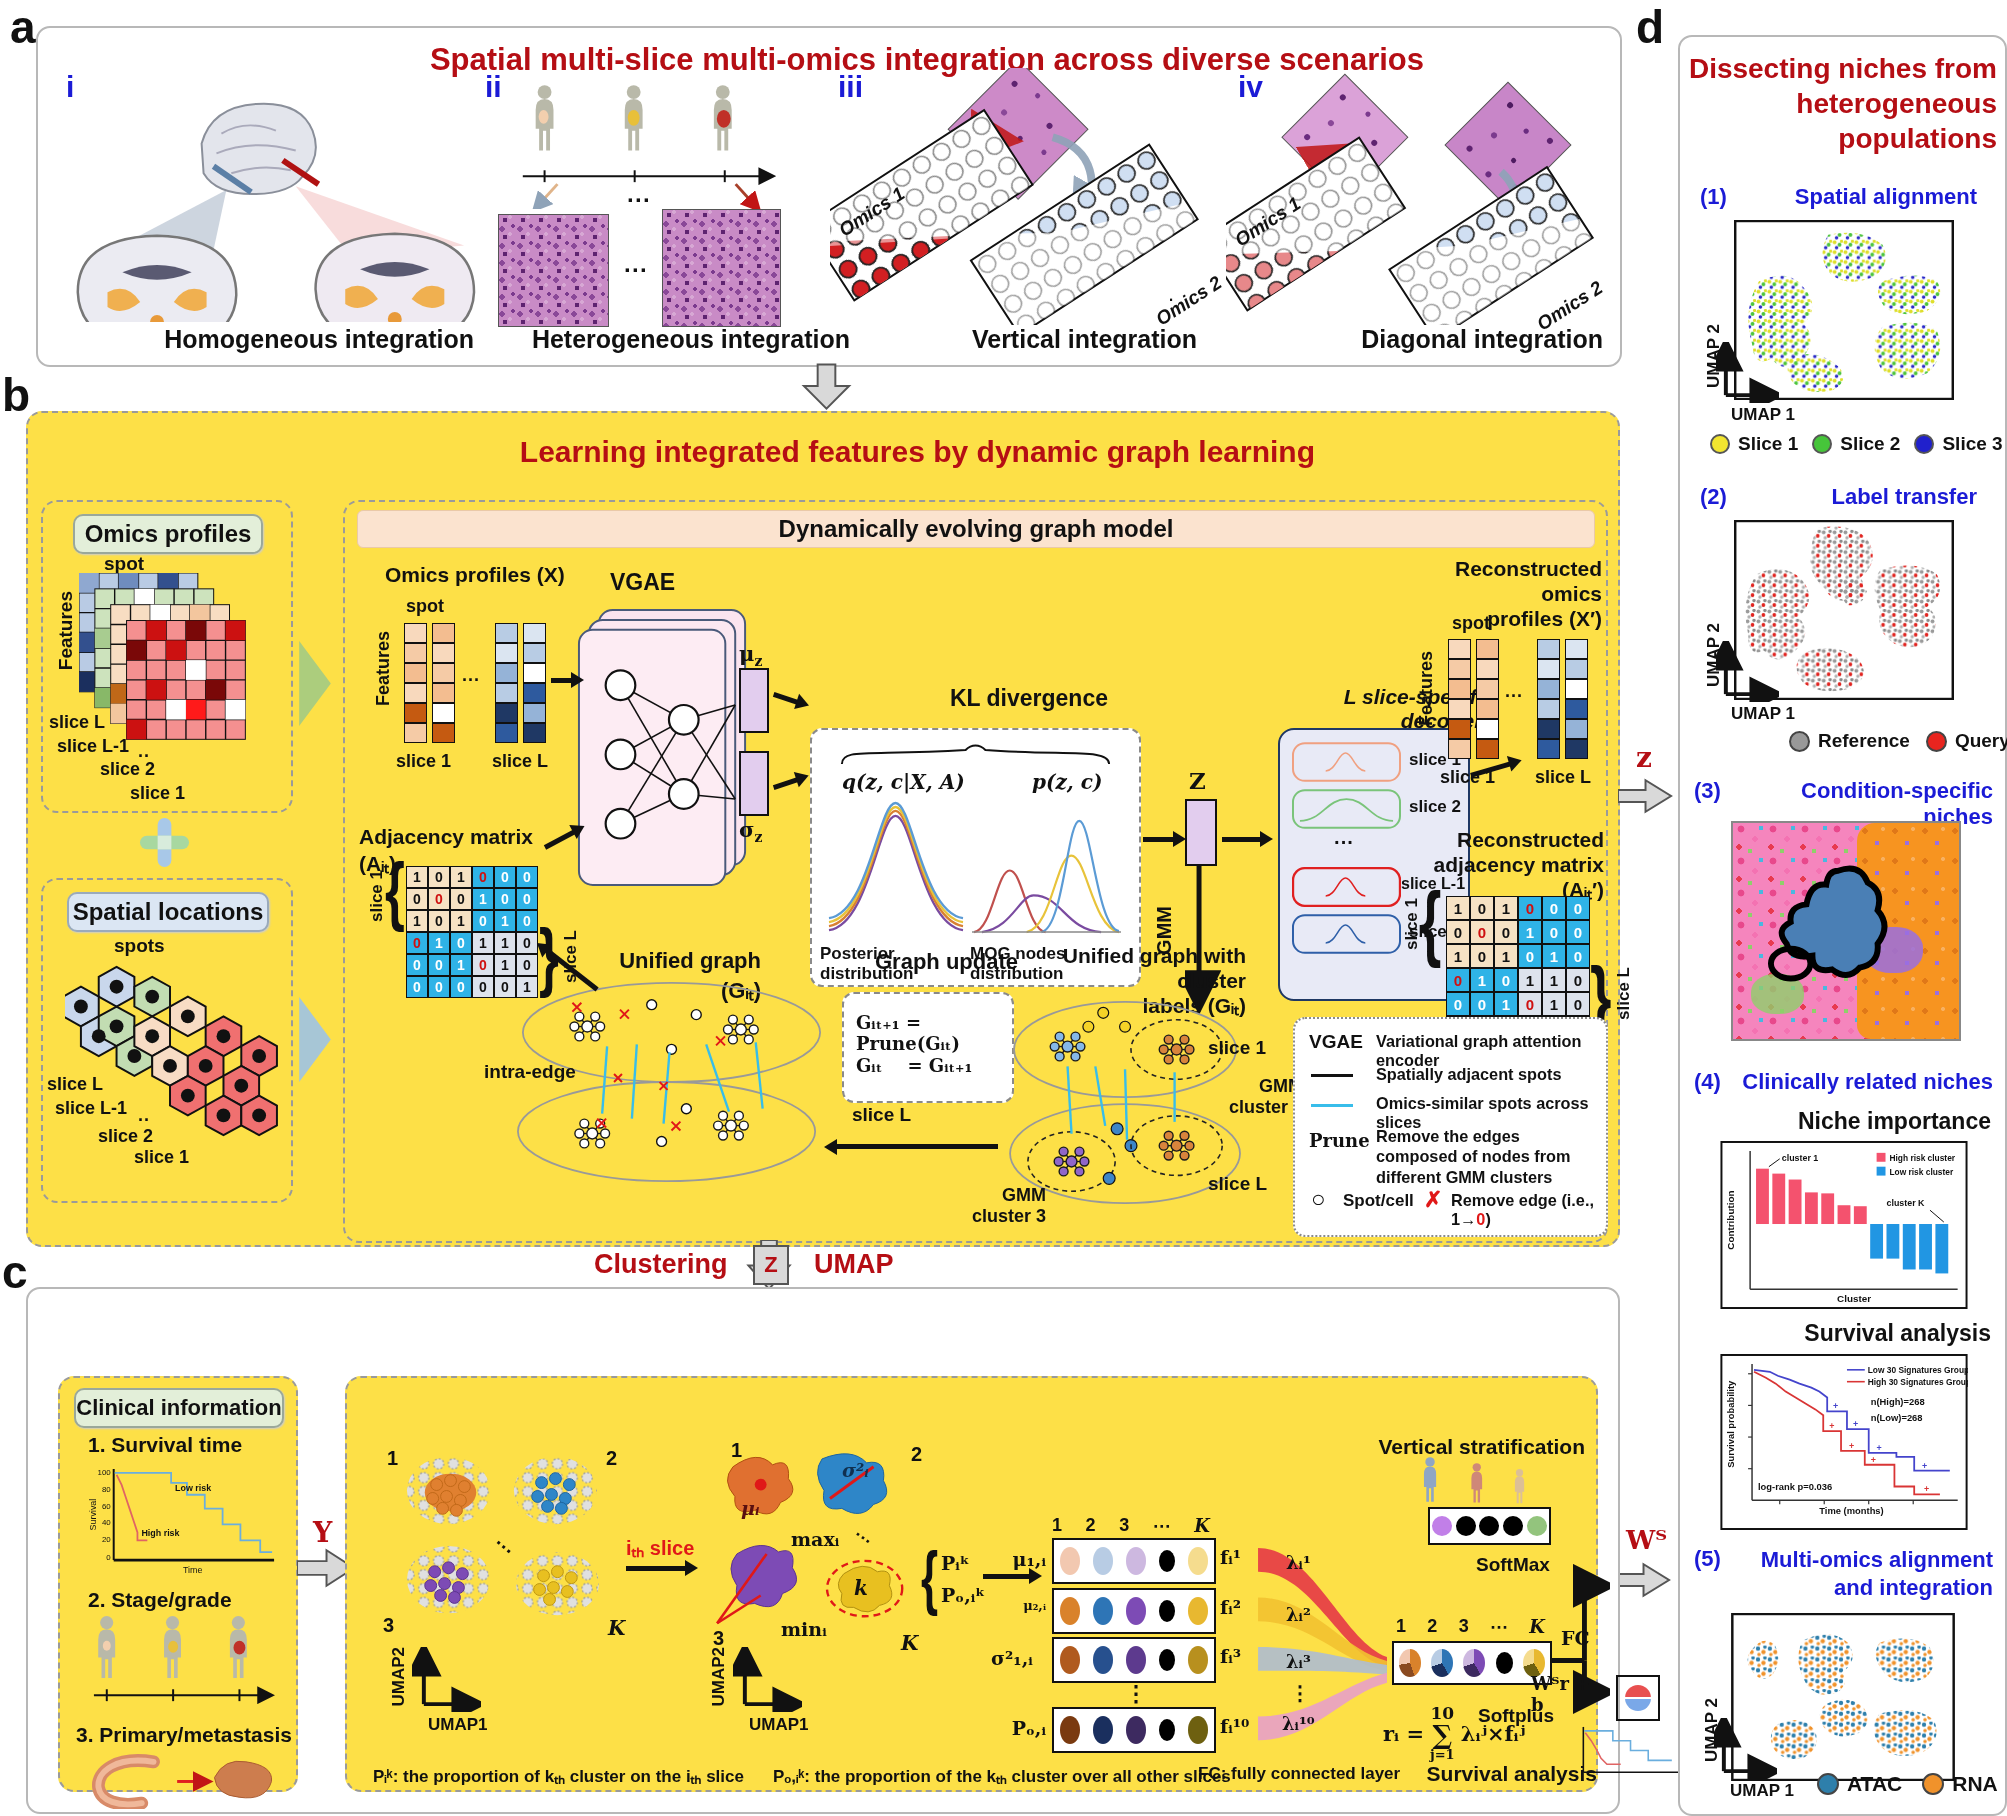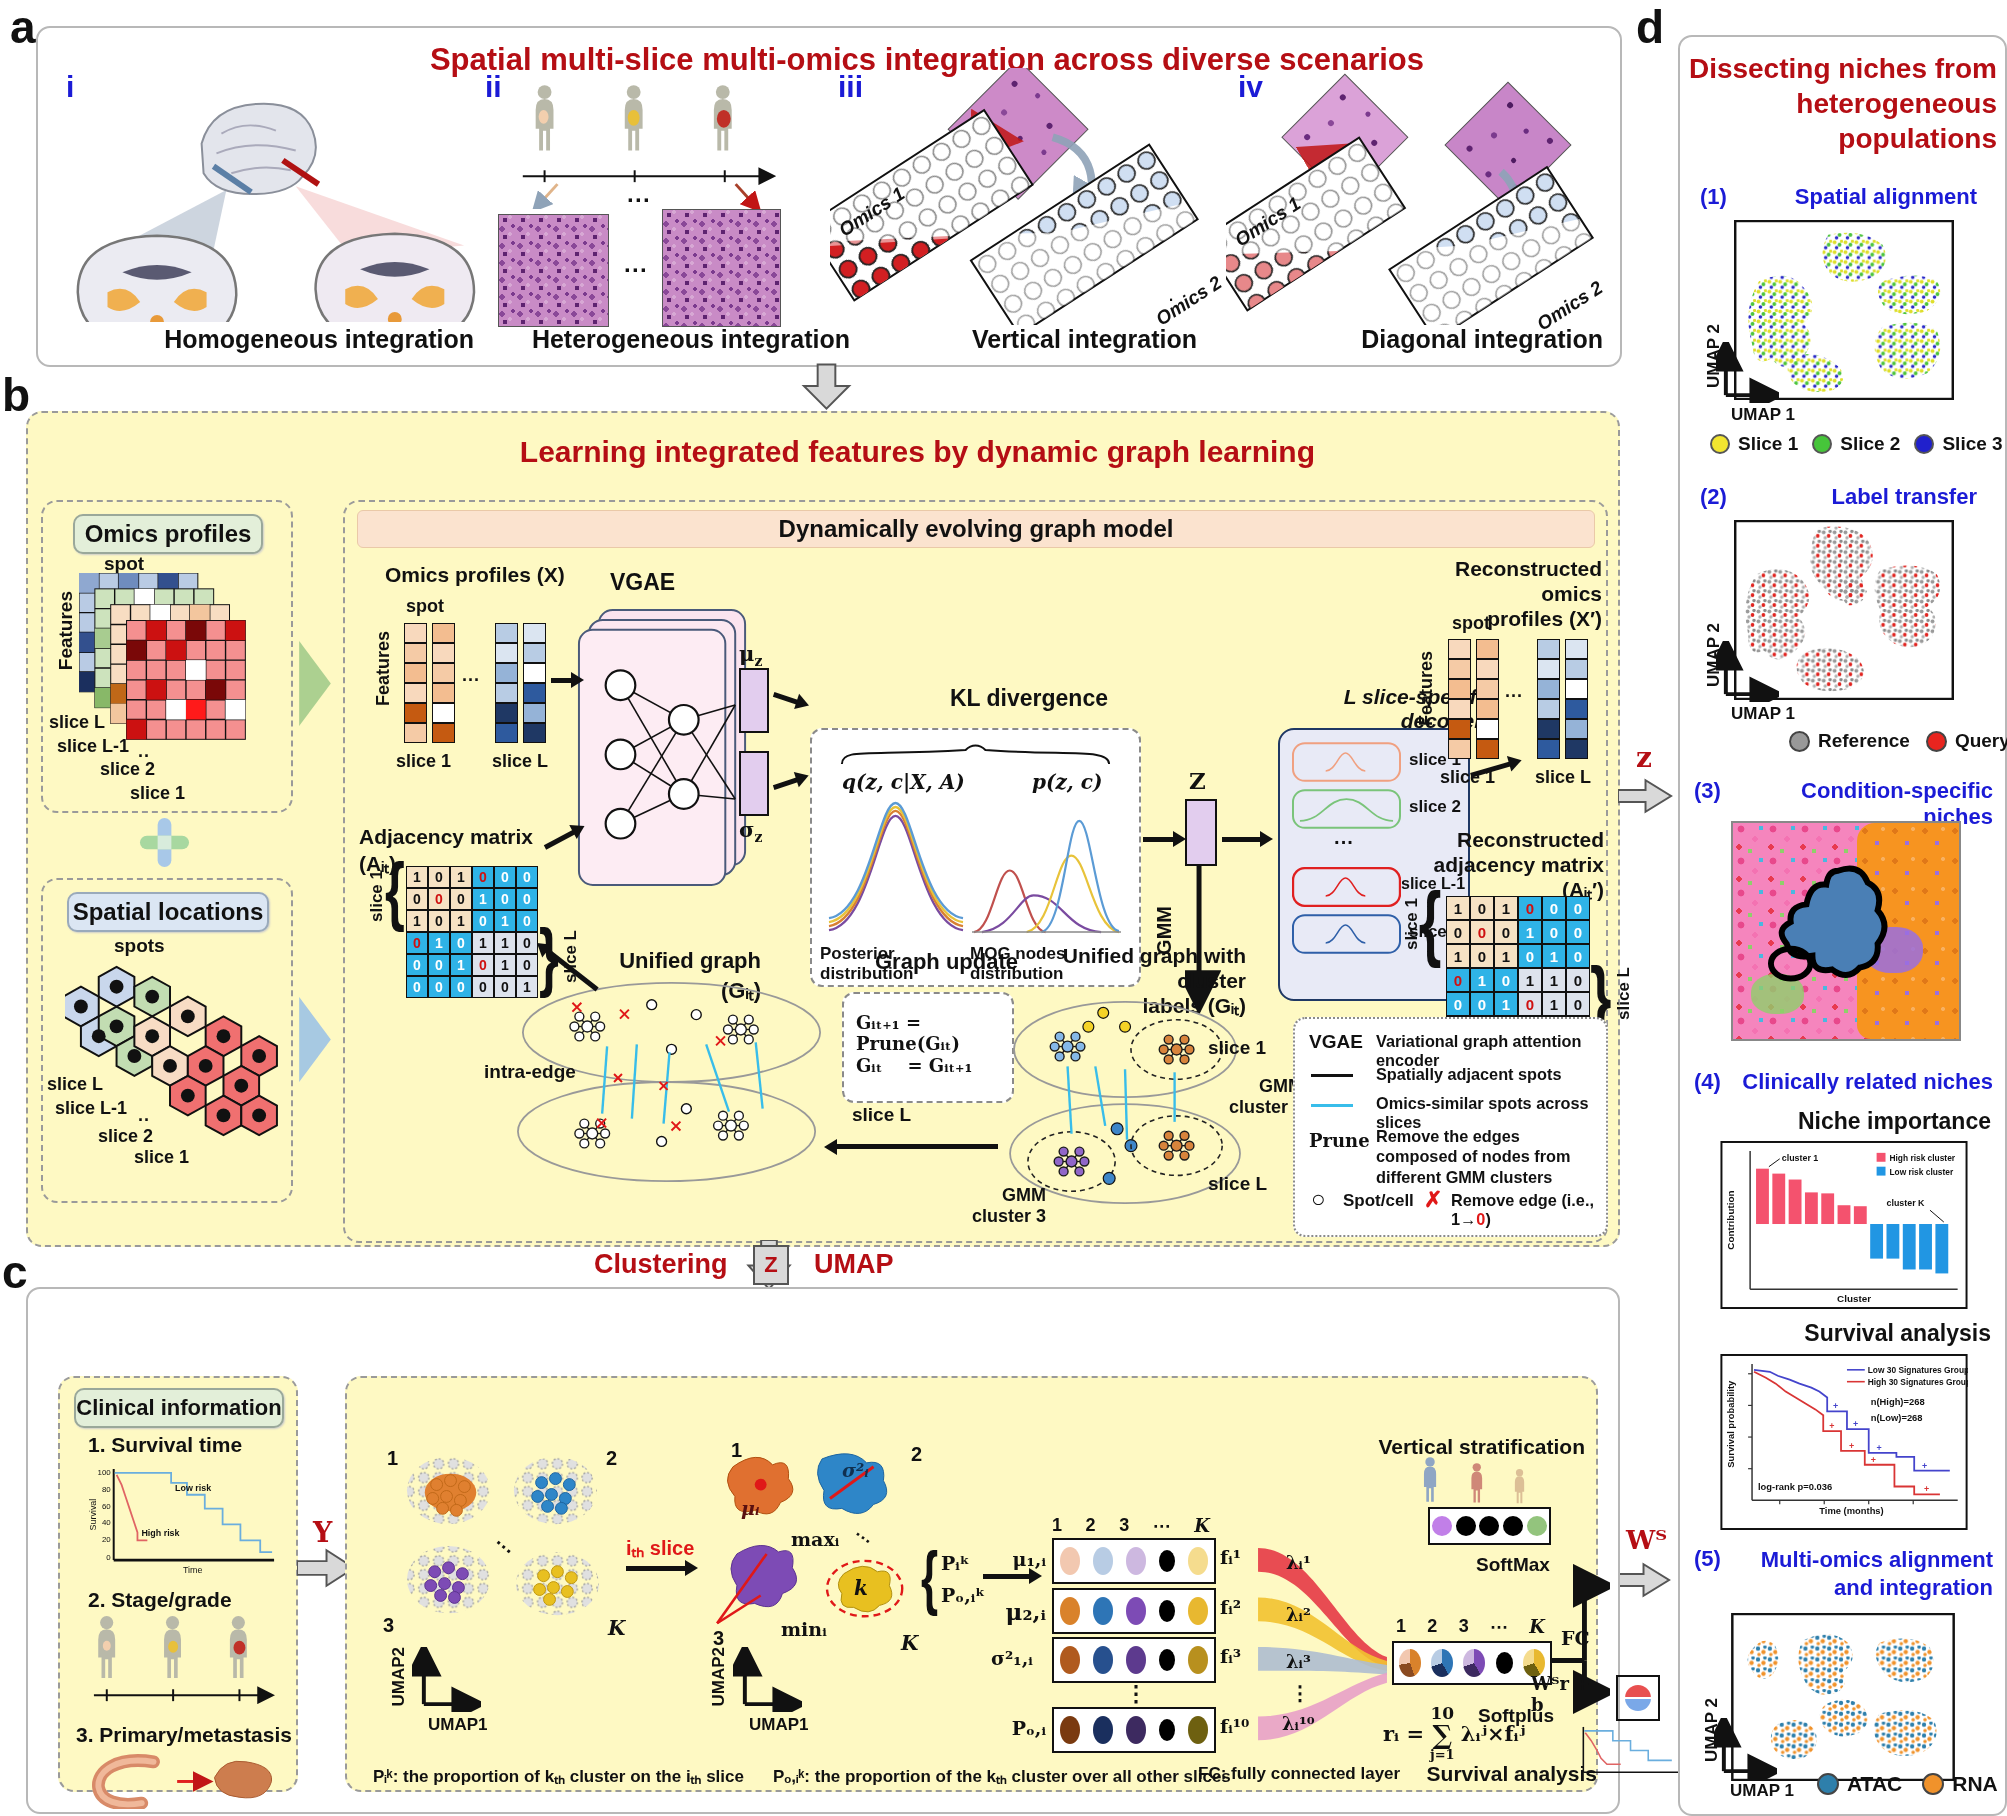--- a/index.html
+++ b/index.html
@@ -1,20 +1,20 @@
 <!DOCTYPE html>
 <html><head>
 <meta charset="utf-8">
 <style>
   html,body{margin:0;padding:0;background:#fff}
   body{font-family:"Liberation Sans",sans-serif;color:#111}
   .page{position:relative;width:2008px;height:1817px;background:#fff;overflow:hidden}
   .s{position:absolute}
   .panel{border:2px solid #b8b8b8;border-radius:14px;background:#fff}
-  .dashed{border:2.5px dashed #9a9a9a;border-radius:16px;background:#fef9c3}
+  .dashed{border:2.5px dashed #9a9a9a;border-radius:16px;background:#fde047}
   .dotted-box{border:2px dotted #8a8a8a;border-radius:12px;background:#fff}
   .plabel{font-size:46px;font-weight:bold}
   .t-red{color:#b50e14;font-weight:bold}
   .t-blue{color:#1b1bd6;font-weight:bold}
   .ctr{text-align:right}
   .hdr-pill{background:#e3efd9;border:2px solid #9aa89a;border-radius:10px;text-align:center;font-weight:bold;font-size:24px;line-height:36px;box-shadow:1px 1px 2px #ccc}
   .hdr-pill.bluep{background:#dbe6f3;border-color:#9aaabb}
   .obar{background:#fbe3cf;border:1px solid #eac9a8;border-radius:6px;text-align:center;font-weight:bold;font-size:24px;line-height:36px}
   .bbar{background:#dce9f5;border:1px solid #b8cbe0;border-radius:6px;text-align:center;font-weight:bold;font-size:23px;line-height:34px}
   .vt{writing-mode:vertical-rl;transform:rotate(180deg)}
@@ -923,21 +923,21 @@
       </div>
       <div class="s serif" style="left:649px;top:170px;width:50px;text-align:right;font-size:19px;font-weight:bold">μ₁,ᵢ</div>
       <div class="s dotrow" style="left:705px;top:160px;width:160px;height:42px">
           <span class="dot" style="width:20px;height:28px;background:#f2c8b0"></span>
           <span class="dot" style="width:20px;height:28px;background:#b8cce4"></span>
           <span class="dot" style="width:20px;height:28px;background:#cdb8e0"></span>
           <span class="dot" style="width:16px;height:22px;background:#000"></span>
           <span class="dot" style="width:20px;height:28px;background:#f5dc8e"></span>
         </div>
       <div class="s serif" style="left:873px;top:168px;font-size:19px;font-weight:bold">fᵢ¹</div>
-      <div class="s serif" style="left:649px;top:220px;width:50px;text-align:right;font-size:23px;font-weight:bold">μ₂,ᵢ</div>
+      <div class="s serif" style="left:649px;top:220px;width:50px;text-align:right;font-size:13px;font-weight:bold">μ₂,ᵢ</div>
       <div class="s dotrow" style="left:705px;top:210px;width:160px;height:42px">
           <span class="dot" style="width:20px;height:28px;background:#d9822b"></span>
           <span class="dot" style="width:20px;height:28px;background:#2e75b6"></span>
           <span class="dot" style="width:20px;height:28px;background:#7d4bb5"></span>
           <span class="dot" style="width:16px;height:22px;background:#000"></span>
           <span class="dot" style="width:20px;height:28px;background:#e8b830"></span>
         </div>
       <div class="s serif" style="left:873px;top:218px;font-size:19px;font-weight:bold">fᵢ²</div>
       <div class="s serif" style="left:644px;top:269px;width:55px;text-align:left;font-size:19px;font-weight:bold">σ²₁,ᵢ</div>
       <div class="s dotrow" style="left:705px;top:259px;width:160px;height:42px">

